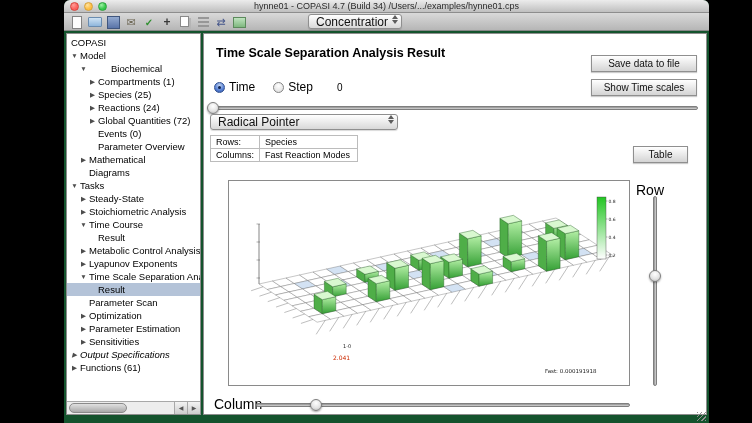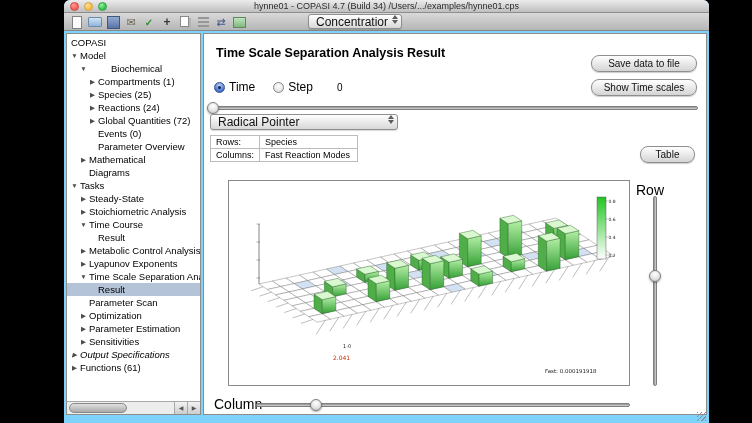--- a/index.html
+++ b/index.html
@@ -1,19 +1,19 @@
 <!DOCTYPE html>
 <html><head>
 <meta charset="utf-8">
 <style>
   * { margin:0; padding:0; box-sizing:border-box; }
   body { background:#000; font-family:"Liberation Sans", sans-serif; }
   .screen { position:relative; width:752px; height:423px; background:#000; overflow:hidden; }
   .window { position:absolute; left:64px; top:0; width:645px; height:423px;
-            background:#7dd3fc; border-radius:6px 6px 0 0; }
+            background:#14532d; border-radius:6px 6px 0 0; }
   
   .titlebar { position:absolute; left:0; top:0; width:100%; height:13px;
               background:linear-gradient(#ececec,#bfbfbf); border-bottom:1px solid #8d8d8d;
               border-radius:6px 6px 0 0; }
   .tl { position:absolute; top:2px; width:9px; height:9px; border-radius:50%; }
   .tl.red    { left:6px;  background:radial-gradient(circle at 35% 30%, #ff9d97,#fc615d 60%); border:1px solid #d5443c; }
   .tl.yellow { left:20px; background:radial-gradient(circle at 35% 30%, #ffe3a0,#fdbd41 60%); border:1px solid #d6a13a; }
   .tl.green  { left:34px; background:radial-gradient(circle at 35% 30%, #9ff0a4,#34c749 60%); border:1px solid #2ba23d; }
   .title-text { text-align:center; font-size:9px; line-height:13px; color:#2a2a2a;
                 overflow:hidden; white-space:nowrap; padding:0 50px; }
@@ -60,25 +60,25 @@
              background:#ededed; border-top:1px solid #a8a8a8; }
   .hthumb { position:absolute; left:2px; top:1px; width:58px; height:10px; border-radius:5px;
             background:linear-gradient(#e0e0e0,#a9a9a9); border:1px solid #8a8a8a; }
   .harrows { position:absolute; right:0; top:0; height:12px; display:flex; }
   .sarrow { width:13px; height:12px; font-size:6px; color:#555; text-align:center; line-height:12px;
             background:linear-gradient(#f3f3f3,#cdcdcd); border-left:1px solid #a8a8a8; }
   
   .main { position:absolute; left:139px; top:33px; width:504px; height:382px;
           background:#fff; border:1px solid #8d8d8d; overflow:hidden; }
   .heading { position:absolute; left:12px; top:12px; font-size:12.5px; font-weight:bold; color:#000; }
-  .mac-btn { position:absolute; height:17px; border:1px solid #8f8f8f; border-radius:8px;
+  .mac-btn { position:absolute; height:17px; border:1px solid #8f8f8f; border-radius:0;
              background:linear-gradient(#ffffff,#d4d4d4); font-size:10px; color:#111;
              font-family:"Liberation Sans", sans-serif;
              display:flex; align-items:center; justify-content:center;
-             box-shadow:0 1px 1px rgba(0,0,0,.2); cursor:default;margin-left:7px; }
+             box-shadow:0 1px 1px rgba(0,0,0,.2); cursor:default; }
   .save-btn  { right:9px; top:21px; width:106px; }
   .show-btn  { right:9px; top:45px; width:106px; }
   .table-btn { left:429px; top:112px; width:55px; }
   .radio-row { position:absolute; left:10px; top:46px; height:14px; display:flex; align-items:center; }
   .radio { width:11px; height:11px; border-radius:50%; border:1px solid #848484;
            background:radial-gradient(circle at 50% 32%, #ffffff, #d9d9d9); position:relative; }
   .radio.sel { background:radial-gradient(circle at 50% 28%, #c0d2f0 0%, #5d86d8 55%, #2d55a8 100%); border-color:#31508f; }
   .radio.sel::after { content:""; position:absolute; left:3px; top:3px; width:3px; height:3px;
            border-radius:50%; background:#0e2350; }
   .rlabel { font-size:12px; color:#000; margin:0 0 0 4px; }

